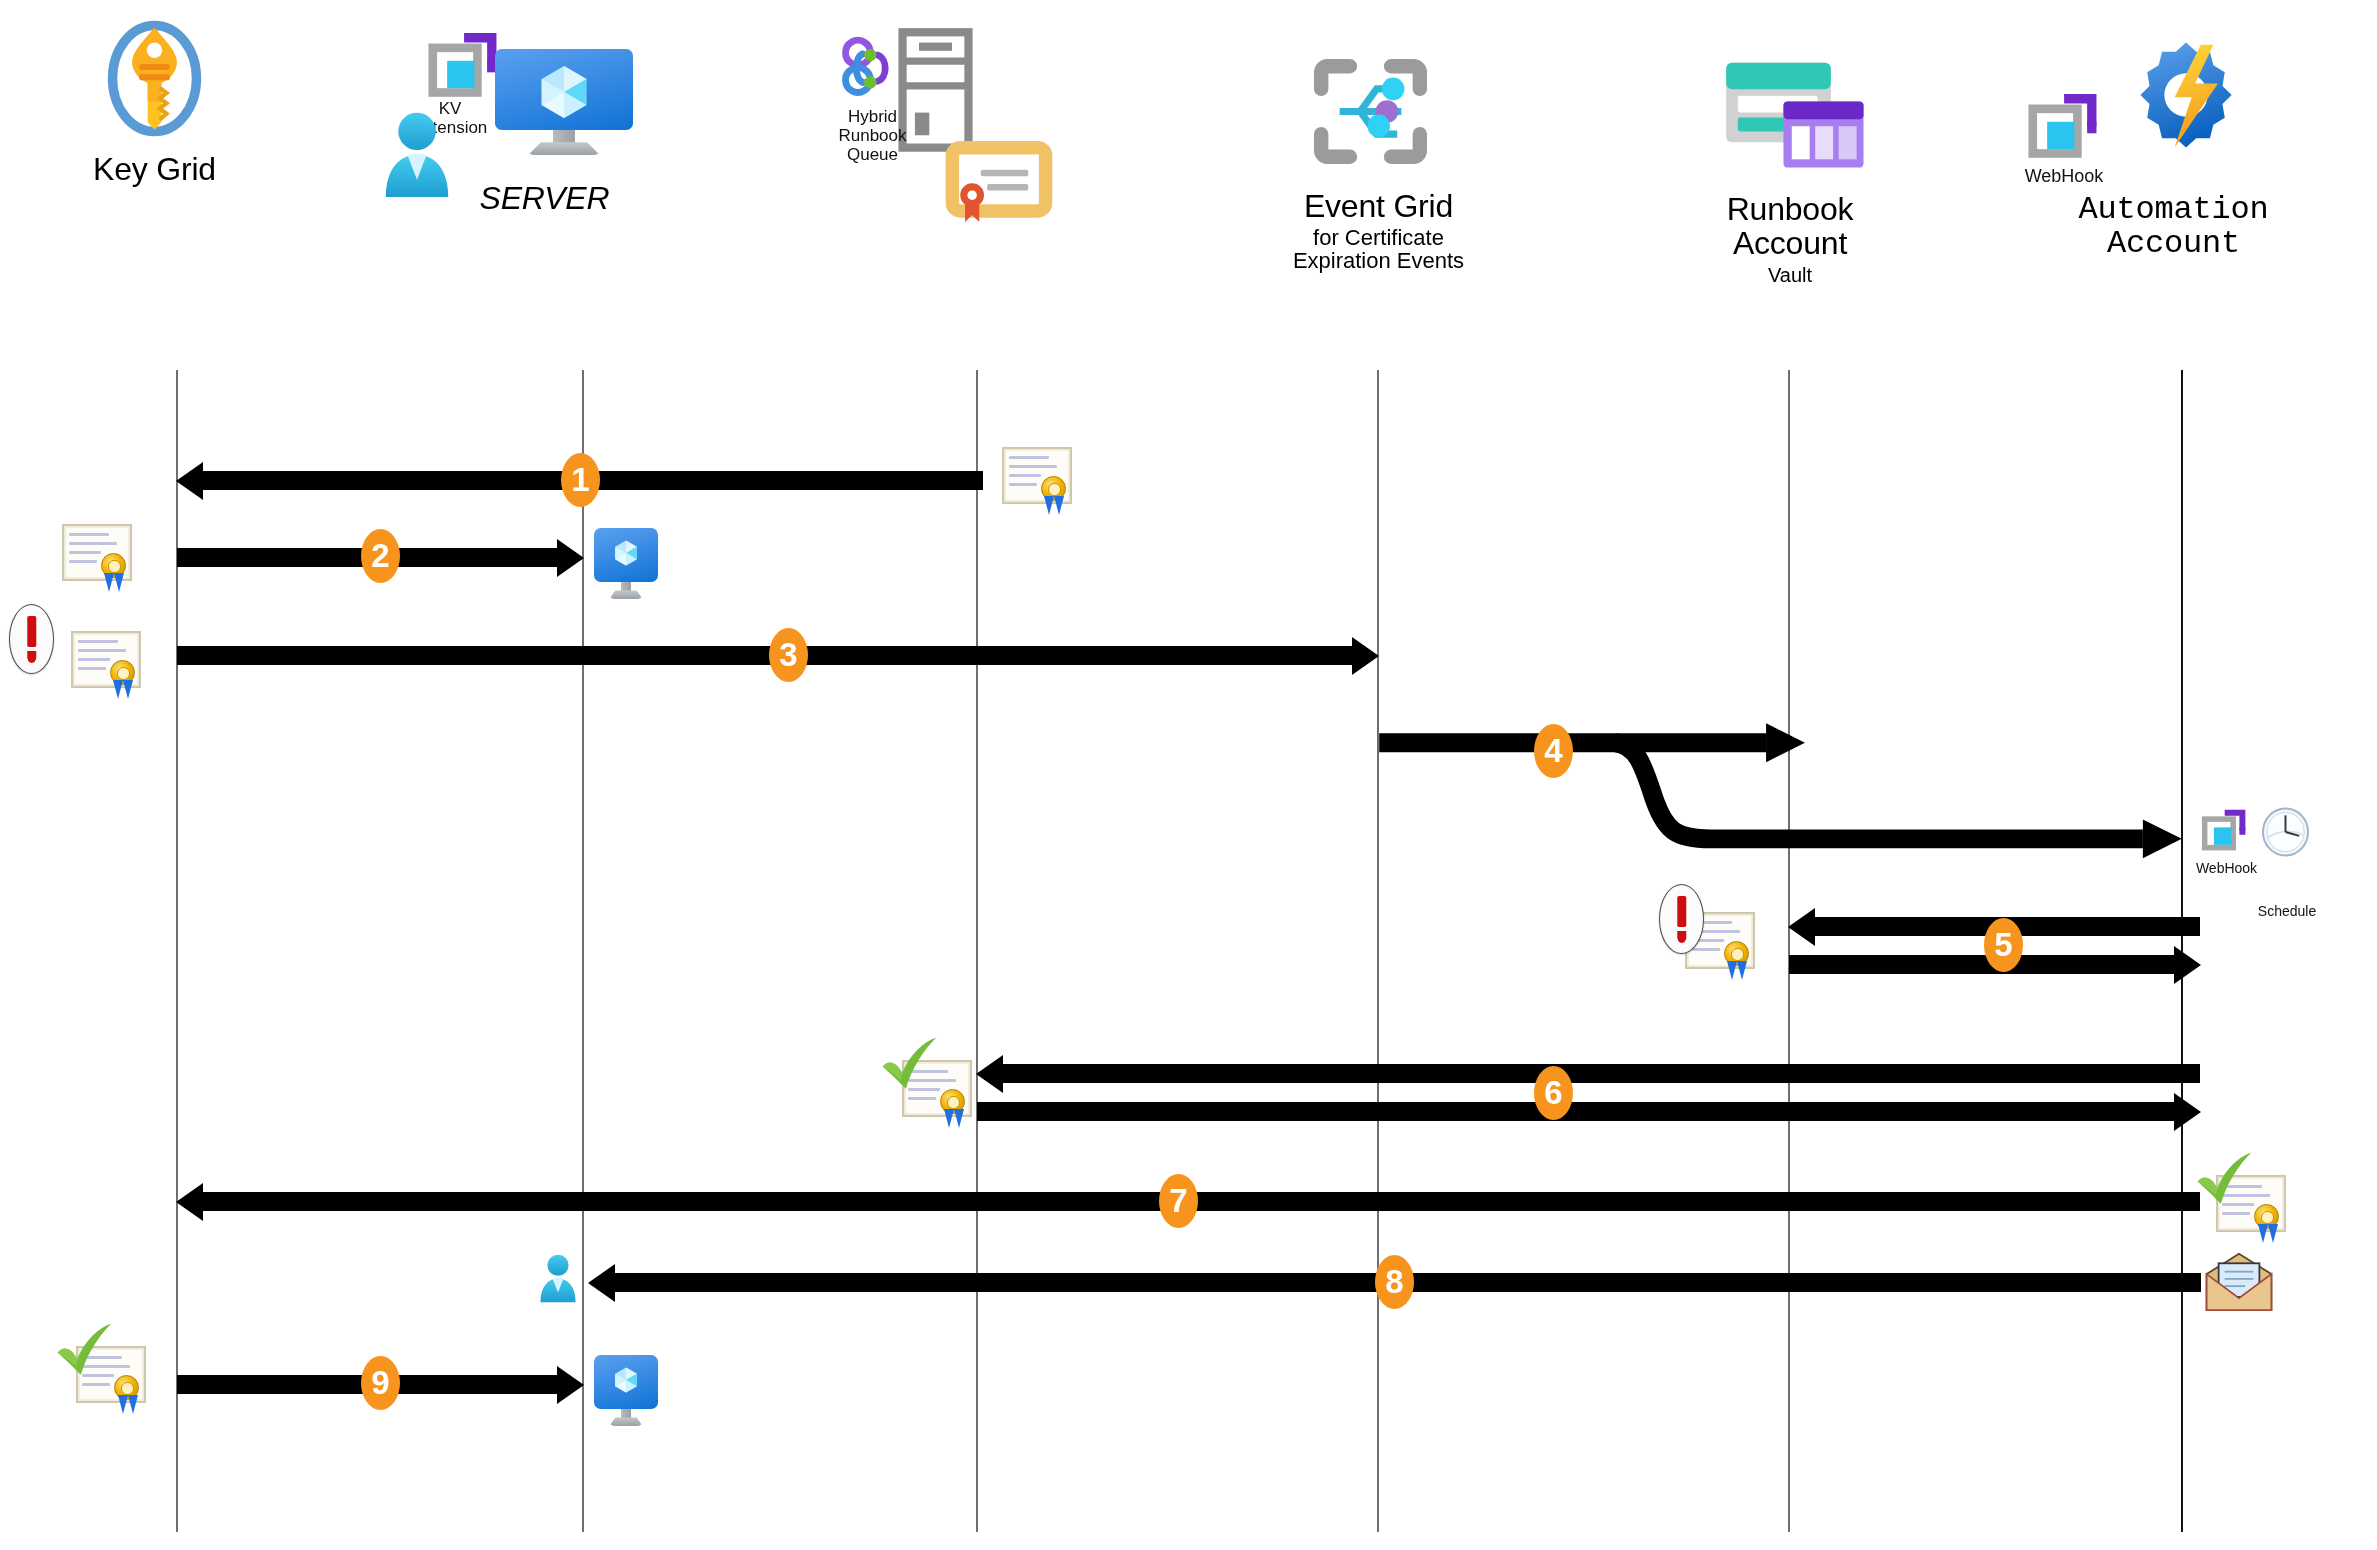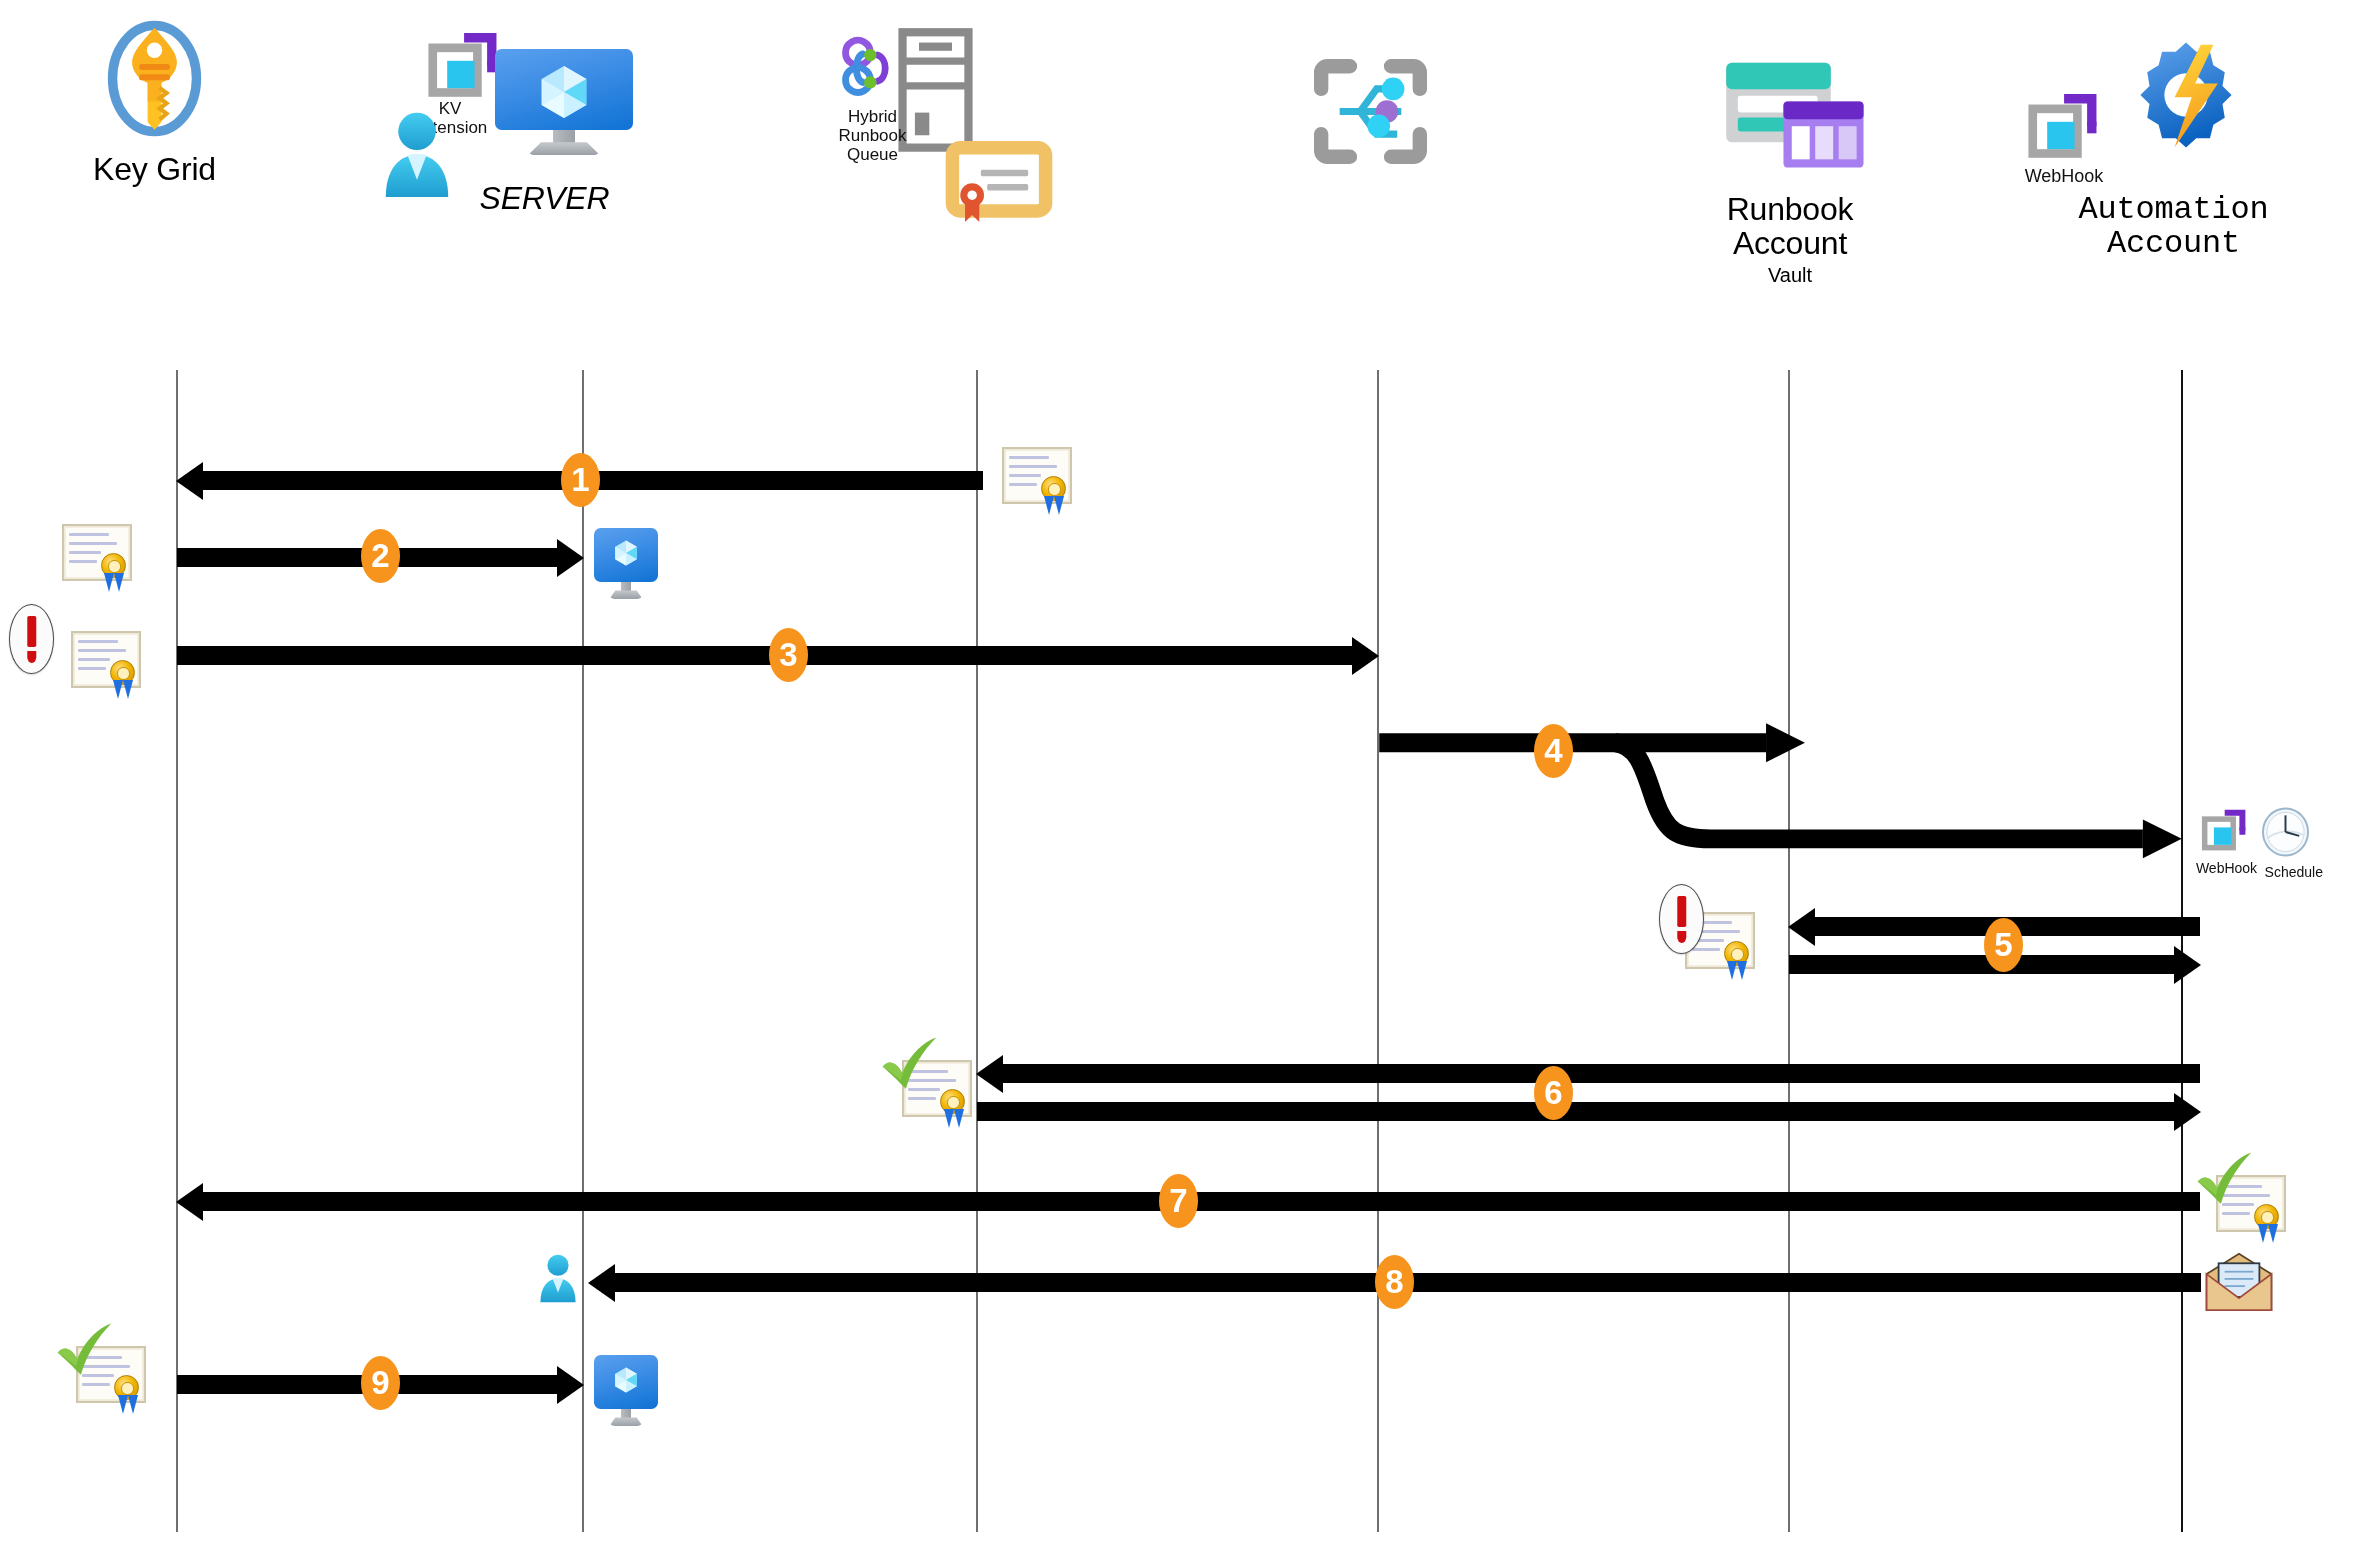--- a/index.html
+++ b/index.html
@@ -302,20 +302,25 @@
       <path d="M74 6 H96 a6 6 0 0 1 6 6 V28" fill="none" stroke="#9b9b9b" stroke-width="14" stroke-linecap="round"></path>
       <path d="M6 72 V88 a6 6 0 0 0 6 6 H34" fill="none" stroke="#9b9b9b" stroke-width="14" stroke-linecap="round"></path>
       <path d="M74 94 H96 a6 6 0 0 0 6 -6 V72" fill="none" stroke="#9b9b9b" stroke-width="14" stroke-linecap="round"></path>
       <path d="M24 50 H44 L60 28 H76" fill="none" stroke="#30b4d8" stroke-width="7"></path>
       <path d="M44 50 H84" fill="none" stroke="#30b4d8" stroke-width="7"></path>
       <path d="M44 50 L60 72 H80" fill="none" stroke="#30b4d8" stroke-width="7"></path>
       <circle cx="76" cy="28" r="11" fill="#2fd2f5"></circle>
       <circle cx="70" cy="50" r="11" fill="#9d6fd0"></circle>
       <circle cx="62" cy="64" r="11" fill="#2fd2f5"></circle>
     </svg>
+  </div>
+  <div class="col-head" style="left:1234px;top:190px;width:289px;">
+    <div class="col-title">Event Grid</div>
+    <div class="col-sub">for Certificate
+Expiration Events</div>
   </div>
 
   <div class="icon" style="left:1723px;top:61px;width:111px;height:83px;">
     <svg viewBox="0 0 130 100" width="111" height="83">
       <rect x="2" y="2" width="126" height="96" rx="7" fill="#cfd1d3"></rect>
       <rect x="2" y="2" width="126" height="32" rx="7" fill="#31c7b6"></rect>
       <rect x="16" y="42" width="96" height="20" rx="3" fill="#ffffff"></rect>
       <rect x="16" y="68" width="96" height="17" rx="3" fill="#31c7b6"></rect>
     </svg>
   </div>
@@ -455,21 +460,21 @@
 
   <div class="clock" style="left:2261px;top:807px;width:49px;height:50px;">
     <svg viewBox="0 0 100 100" width="49" height="50">
       <ellipse cx="50" cy="50" rx="46" ry="48" fill="#f2f7fb" stroke="#9db6cc" stroke-width="4"></ellipse>
       <ellipse cx="50" cy="50" rx="38" ry="40" fill="#fbfdff" stroke="#c8d9e6" stroke-width="2"></ellipse>
       <path d="M14 62 C32 48 64 44 86 56" fill="none" stroke="#d7e4ee" stroke-width="4"></path>
       <line x1="50" y1="50" x2="50" y2="16" stroke="#2b3a45" stroke-width="4"></line>
       <line x1="50" y1="50" x2="78" y2="58" stroke="#2b3a45" stroke-width="4"></line>
     </svg>
   </div>
-  <div class="tiny-label" style="left:2251px;top:864px;width:72px;text-align:right;">Schedule</div>
+  <div class="tiny-label" style="left:2251px;top:903px;width:72px;">Schedule</div>
 
   <div class="cert" style="left:1673px;top:902px;width:83px;height:75px;">
     <div class="paper" style="width:66px;height:53px;left:12.2px;top:10px;"></div>
     <div class="ln" style="left:19px;top:19px;width:40px;height:2.8px;"></div>
     <div class="ln" style="left:19px;top:28px;width:48px;height:2.8px;"></div>
     <div class="ln" style="left:19px;top:37px;width:32px;height:2.8px;"></div>
     <div class="ln" style="left:19px;top:46px;width:28px;height:2.8px;"></div>
     <div class="seal" style="left:51px;top:39px;width:23px;height:23px;"></div>
     <div class="ribbon" style="left:54px;top:59px;"></div>
     <div class="ribbon" style="left:64px;top:59px;"></div>

